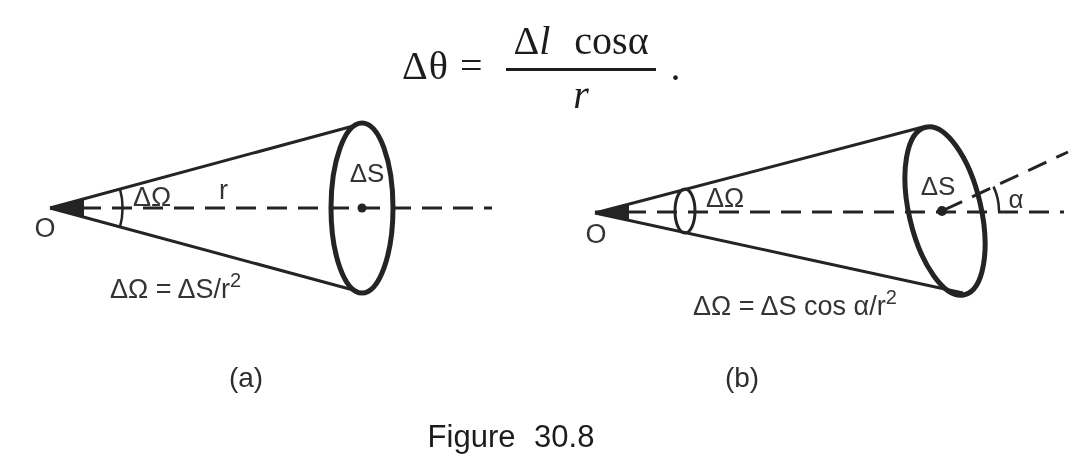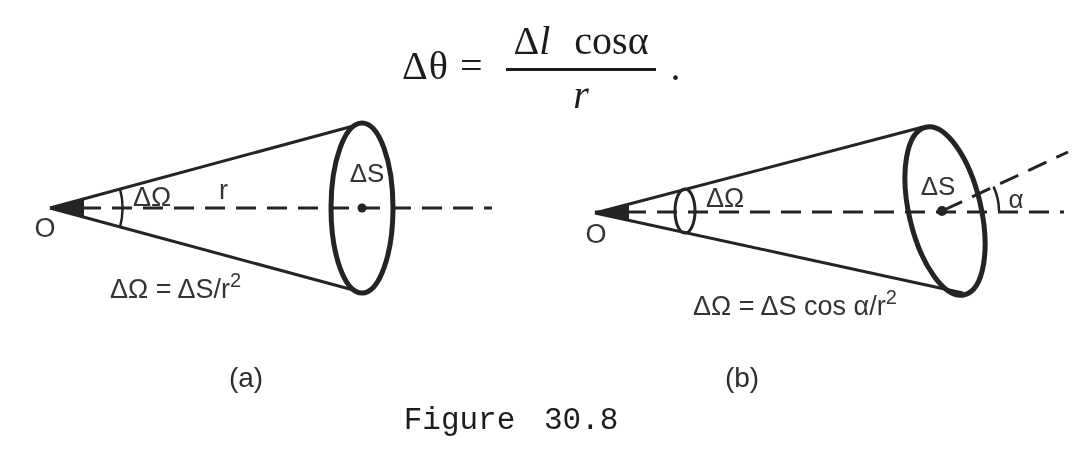--- a/index.html
+++ b/index.html
@@ -53,23 +53,23 @@
     top: 362px;
     transform: translateX(-50%);
     font-size: 28px;
     color: #2e2e2e;
   }
   .panel-label-a { left: 246px; }
   .panel-label-b { left: 742px; }
   .figure-caption {
     position: absolute;
     left: 511px;
-    top: 403px;
+    top: 419px;
     transform: translateX(-50%);
-    font-family: Liberation Mono, monospace;
+    font-family: Liberation Sans, sans-serif;
     font-size: 31px;
     color: #1c1c1c;
     word-spacing: 10px;
     white-space: nowrap;
   }
 </style>
 </head>
 <body>
 
 <div class="canvas">

